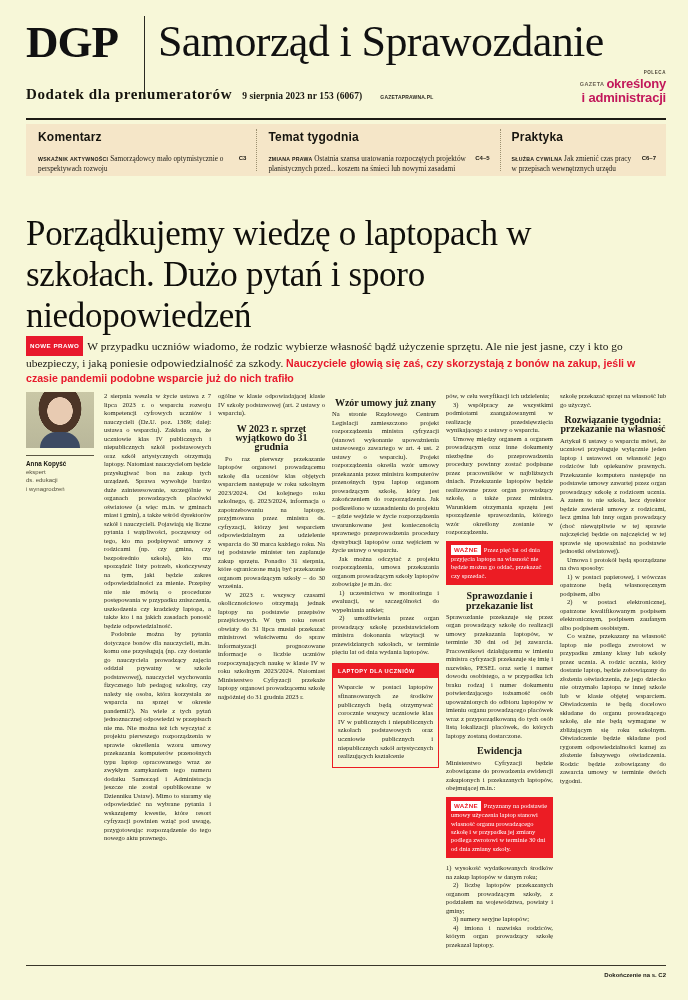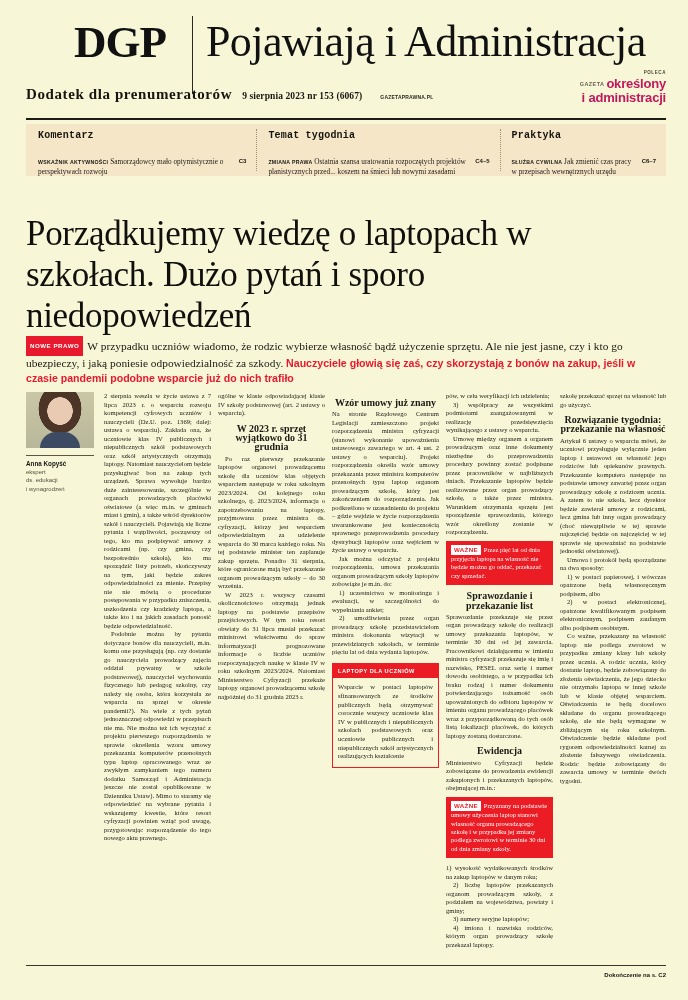--- a/index.html
+++ b/index.html
@@ -17,21 +17,20 @@
     color: #16140f;
   }
 
   
   .masthead {
     position: absolute;
     left: 26px;
     top: 18px;
     right: 30px;
     height: 58px;
-    margin-left: 48px;
   }
   .mast-dgp {
     position: absolute;
     left: 0;
     top: 0;
     font-family: "Liberation Serif", serif;
     font-weight: bold;
     font-size: 45px;
     letter-spacing: -1px;
     line-height: 48px;
@@ -157,26 +156,26 @@
     left: 0;
     top: 5px;
     bottom: 5px;
     width: 1px;
     border-left: 1px dotted #9b9070;
   }
   .t1 { width: 36%; }
   .t2 { width: 38%; }
   .t3 { width: 26%; }
   .teaser-title {
-    font-family: Liberation Mono, monospace;
-    font-size: 10px;
+    font-family: Liberation Sans, sans-serif;
+    font-size: 12px;
     font-weight: bold;
     letter-spacing: 0.2px;
     color: #17150f;
-    margin-bottom: 16px;
+    margin-bottom: 10px;
   }
   .teaser-body {
     font-family: "Liberation Serif", serif;
     font-size: 7.3px;
     line-height: 9.4px;
     color: #24211a;
   }
   .teaser-kicker {
     font-family: "Liberation Sans", sans-serif;
     font-size: 5.2px;
@@ -386,21 +385,21 @@
   }
 </style>
 </head>
 <body>
 
 <div class="page">
 
   <div class="masthead">
     <div class="mast-dgp">DGP</div>
     <div class="mast-rule"></div>
-    <div class="mast-title">Pojawiają i Administracja</div>
+    <div class="mast-title">Samorząd i Sprawozdanie</div>
   </div>
 
   <div class="subhead">
     <span class="subhead-main">Dodatek dla prenumeratorów</span>
     <span class="subhead-date">9 sierpnia 2023 nr 153 (6067)</span>
     <span class="subhead-url">GAZETAPRAWNA.PL</span>
   </div>
 
   <div class="promo">
     <div class="promo-kicker">POLECA</div>

